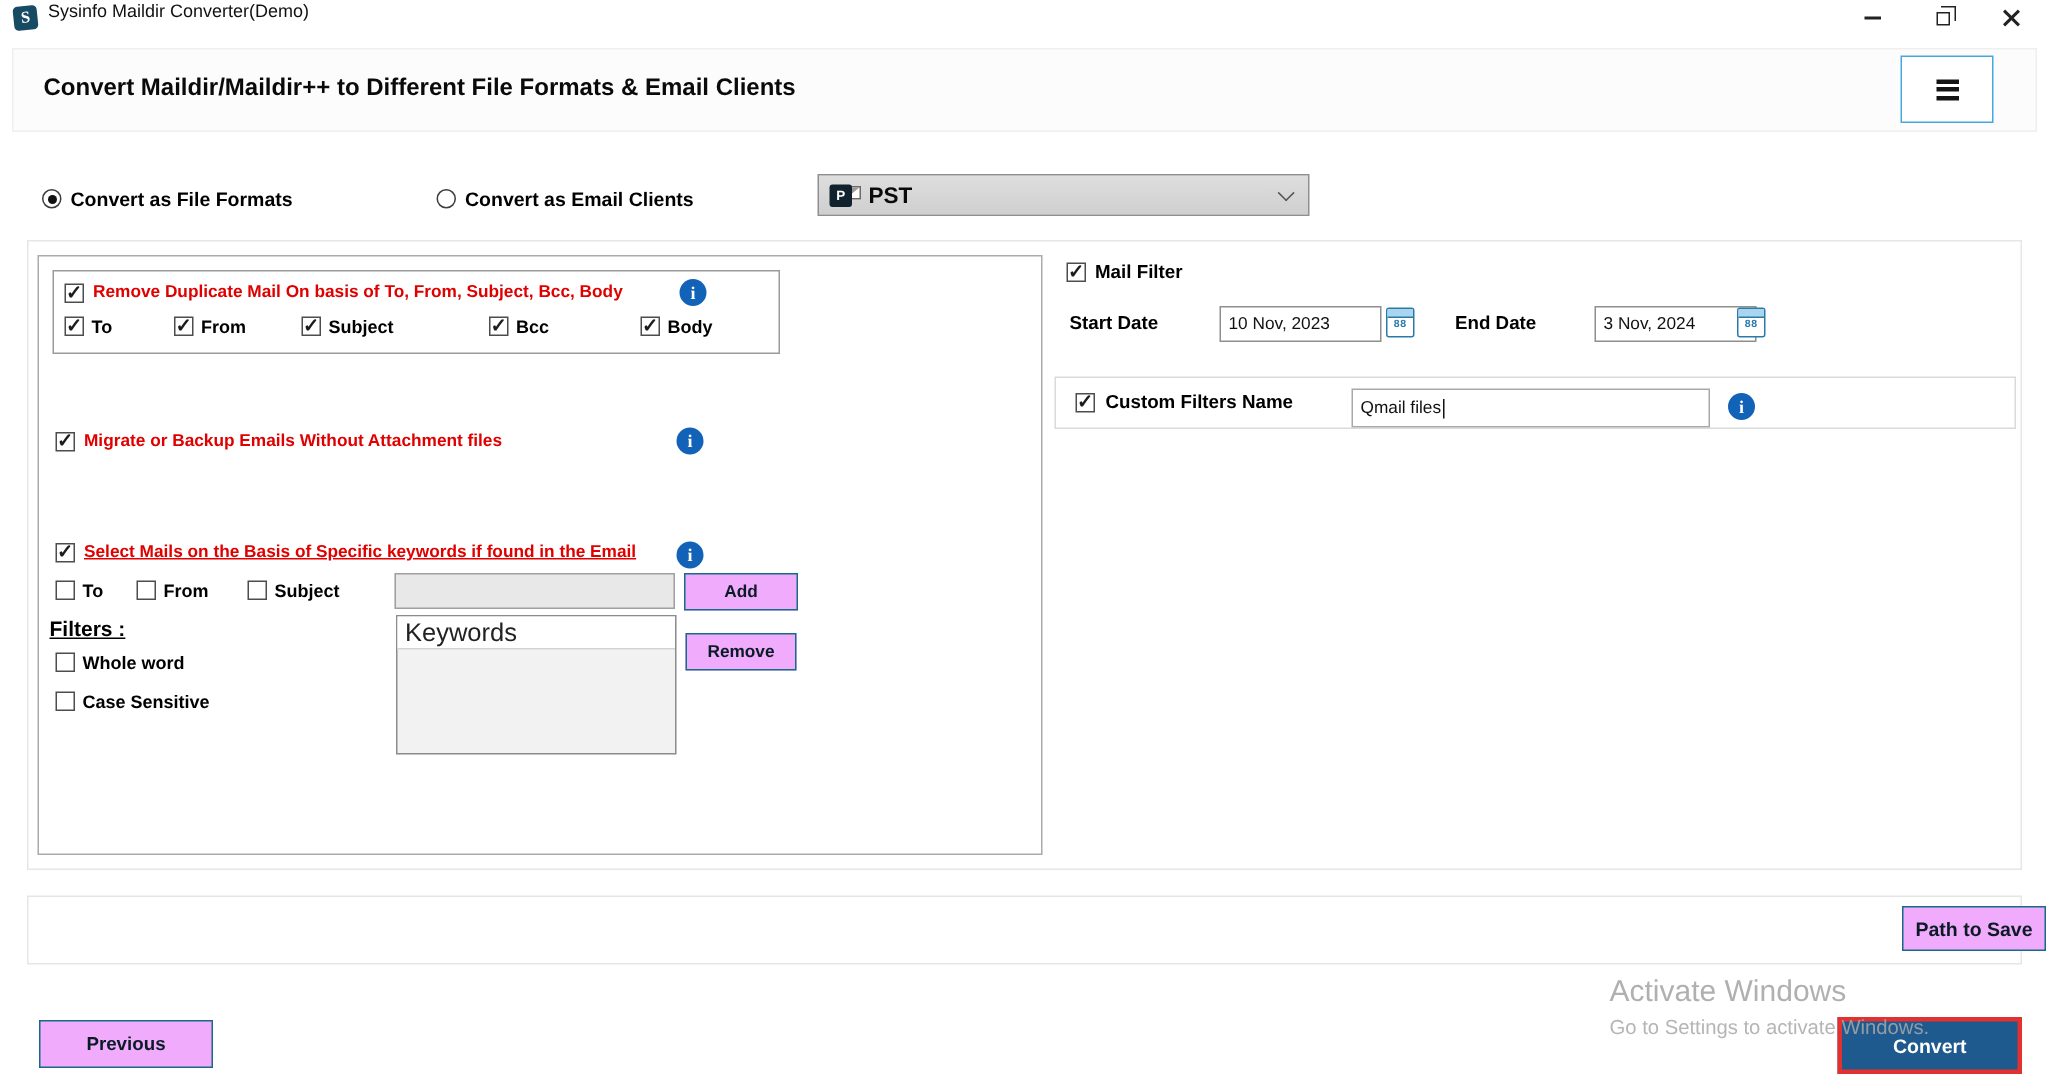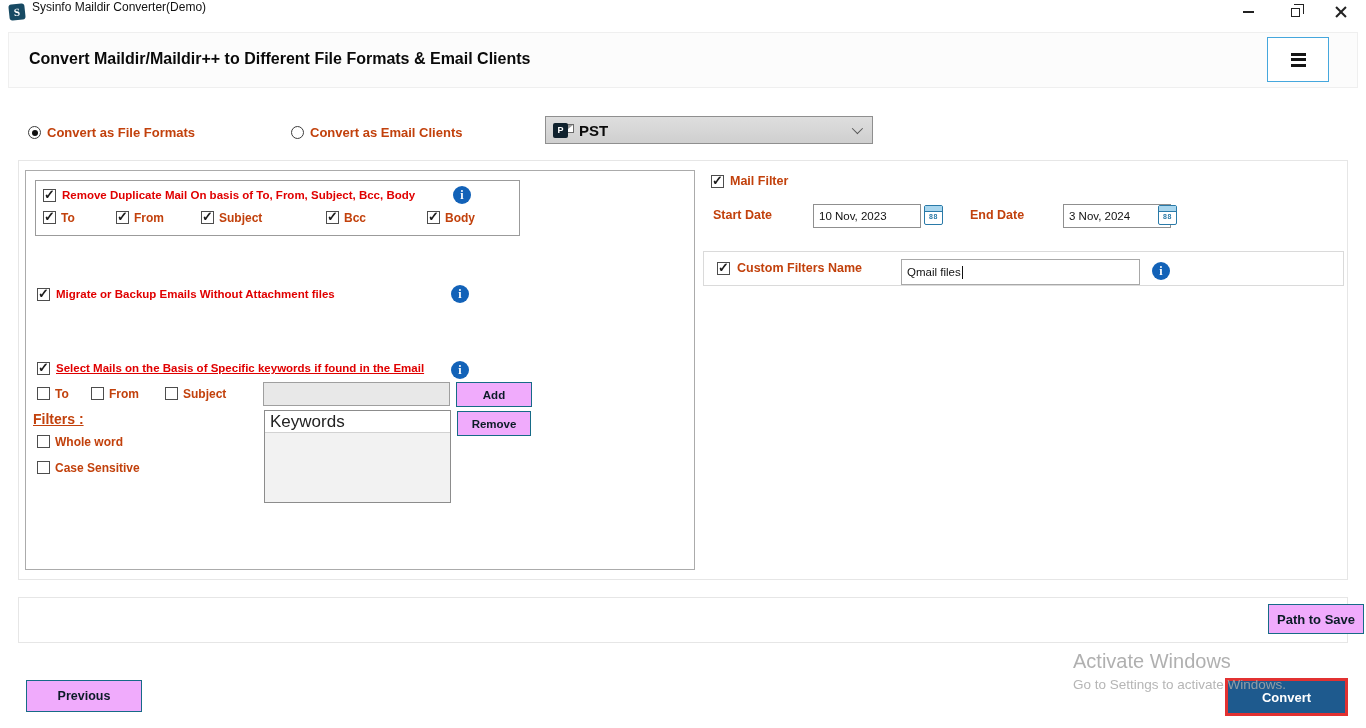--- a/index.html
+++ b/index.html
@@ -25,21 +25,21 @@
   .header-card { position:absolute; left:8px; top:32px; width:1350px; height:56px;
                  background:#fcfcfc; border:1px solid #efefef; }
   .header-title { position:absolute; left:20px; top:17px; font-size:16px; font-weight:700; color:#0a0a0a; }
   .menu-btn { position:absolute; left:1258px; top:4px; width:62px; height:45px; background:#fff;
               border:1px solid #45a7dd; display:flex; flex-direction:column; align-items:center; justify-content:center; gap:2.5px; cursor:pointer; }
   .menu-btn i { display:block; width:15px; height:3px; background:#141414; }
   .cb { position:absolute; width:13px; height:13px; background:#fff; border:1px solid #4d4d4d; }
   .cb.on::after { content:"✓"; position:absolute; left:0px; top:-3px; font-size:13px; font-weight:700; color:#1c1c1c; }
   .radio { position:absolute; width:13px; height:13px; background:#fff; border:1px solid #3c3c3c; border-radius:50%; }
   .radio.on::after { content:""; position:absolute; left:2.5px; top:2.5px; width:6px; height:6px; background:#111; border-radius:50%; }
-  .lbl { position:absolute; font-weight:700; color:#c2410c; white-space:nowrap; }
+  .lbl { position:absolute; font-weight:700; color:#000000; white-space:nowrap; }
   .red { color:#e00000; }
   .info { position:absolute; width:18px; height:18px; border-radius:50%; background:#1262b8; color:#fff;
           display:flex; align-items:center; justify-content:center; font-size:12px; font-weight:700;
           font-family:"Liberation Serif", serif; cursor:pointer; }
   .panel { position:absolute; background:#fff; }
   .tbox { position:absolute; background:#fff; border:1px solid #8f8f8f; font-size:11.5px; color:#111;
           padding:4px 5px; display:flex; align-items:center; white-space:nowrap; overflow:hidden; }
   .linebtn { position:absolute; background:#f0abfc; border:1px solid #176b87; color:#0b1b26; font-weight:700;
              display:flex; align-items:center; justify-content:center; cursor:pointer; font-family:"Liberation Sans",sans-serif; }
   .caret { display:inline-block; width:1px; height:13px; background:#111; margin-left:1px; }
@@ -161,21 +161,21 @@
 
   <span class="lbl" style="left:33px; top:411px; font-size:14px; text-decoration:underline;">Filters :</span>
   <span class="cb" style="left:37px; top:435px;"></span>
   <span class="lbl" style="left:55px; top:435px; font-size:12px;">Whole word</span>
   <span class="cb" style="left:37px; top:461px;"></span>
   <span class="lbl" style="left:55px; top:461px; font-size:12px;">Case Sensitive</span>
 
   <div class="kwlist">
     <div class="kwhead">Keywords</div>
   </div>
-  <button class="linebtn" style="left:457px; top:411px; width:74px; height:25px; font-size:11.5px;">Remove</button>
+  <button class="linebtn" style="left:457px; top:422px; width:74px; height:25px; font-size:11.5px;">Remove</button>
 
   <span class="cb on" style="left:711px; top:175px;"></span>
   <span class="lbl" style="left:730px; top:174px; font-size:12.5px;">Mail Filter</span>
 
   <span class="lbl" style="left:713px; top:208px; font-size:12.5px;">Start Date</span>
   <div class="tbox" style="left:813px; top:204px; width:108px; height:24px;">
       <span>10 Nov, 2023</span>
     </div>
   <span class="cal" style="left:924px; top:205px;"></span>
 

